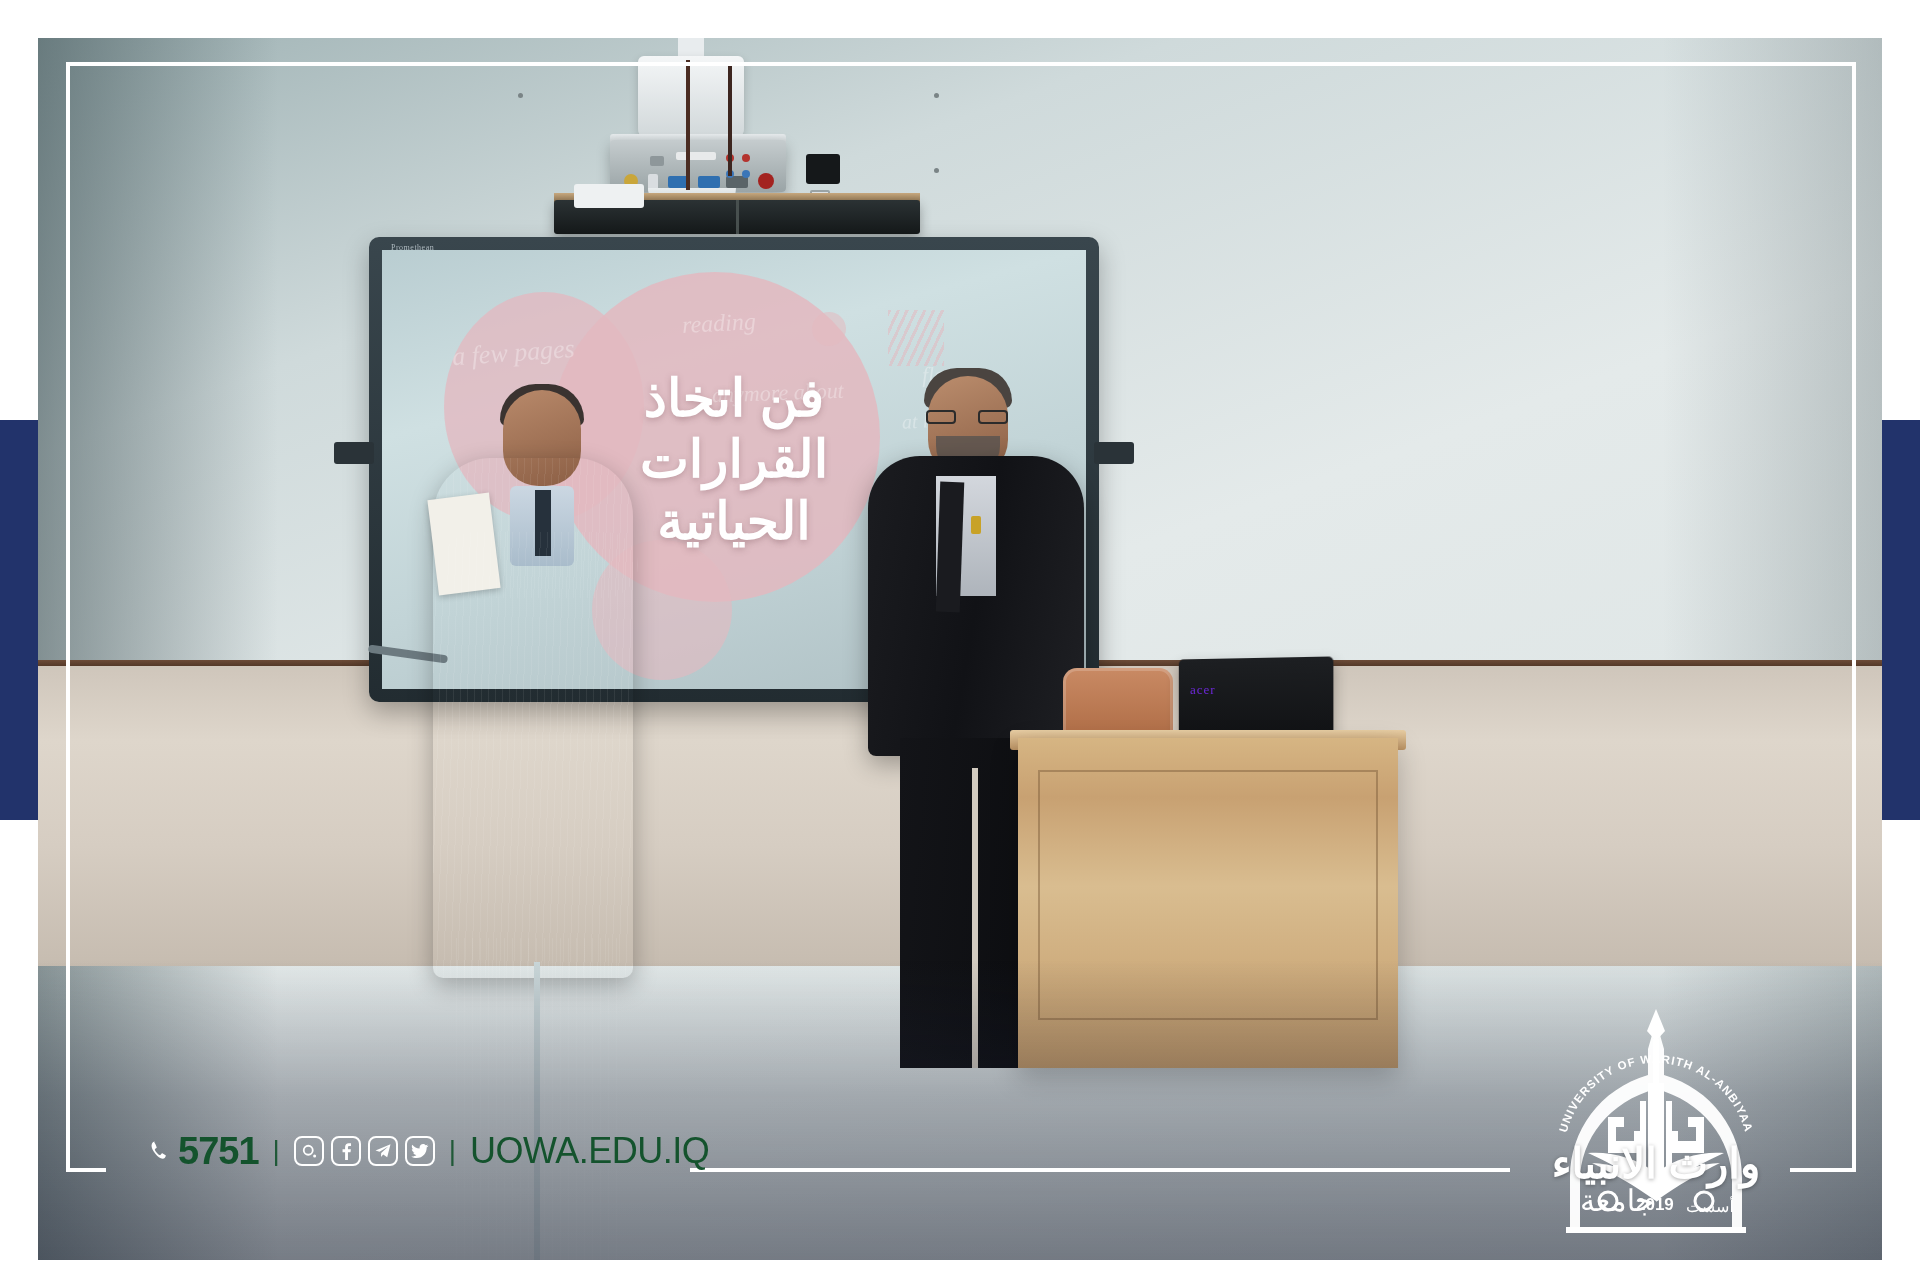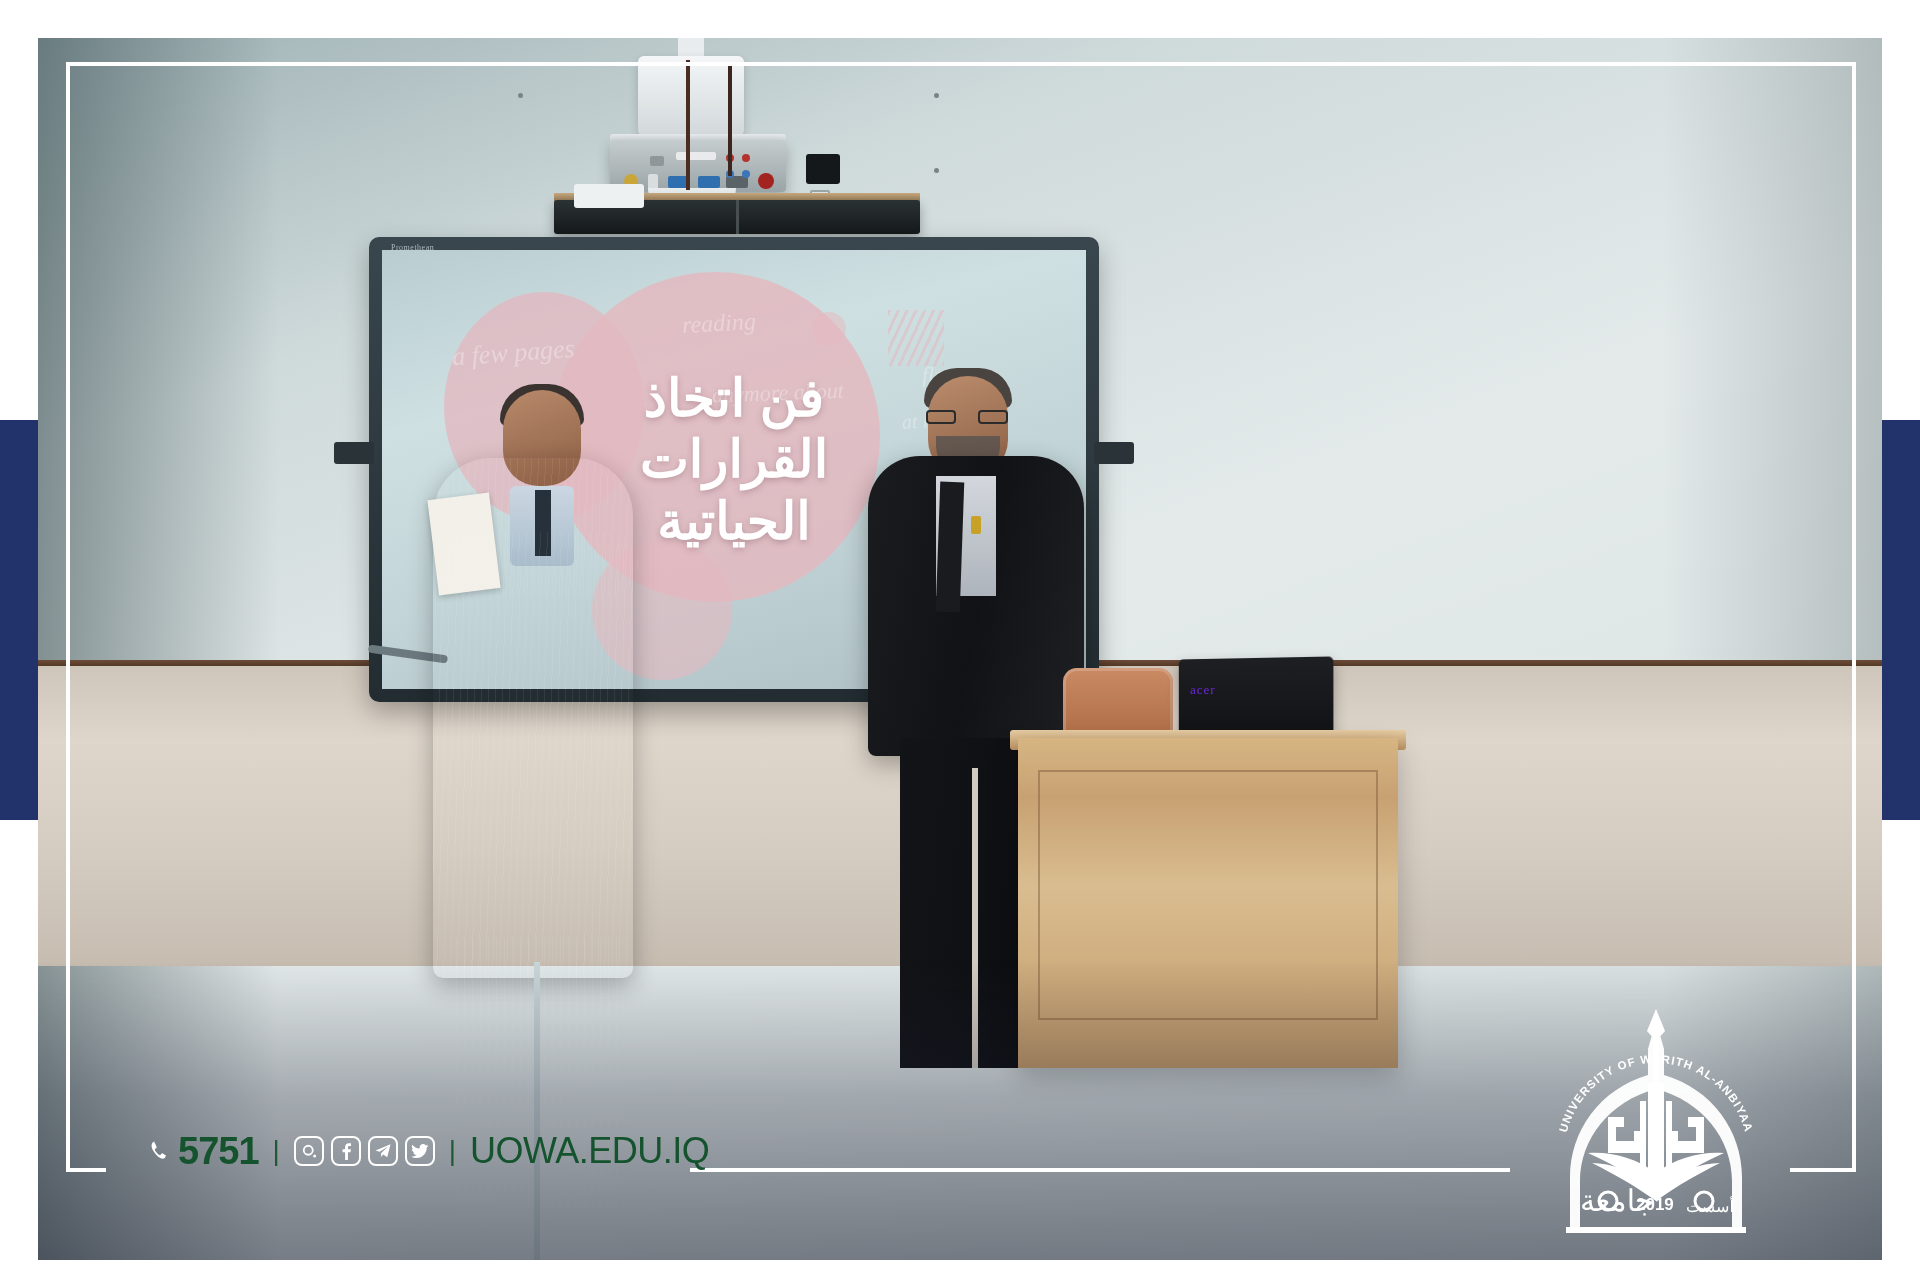--- a/index.html
+++ b/index.html
@@ -395,20 +395,23 @@
       <text font-family="Liberation Sans, sans-serif" font-size="11.5" font-weight="bold" letter-spacing="1.1" fill="#ffffff">
         <textPath href="#arcpath" startOffset="50%" text-anchor="middle">UNIVERSITY OF WARITH AL-ANBIYAA</textPath>
       </text>
 
       <circle cx="72" cy="196" r="9" fill="none" stroke="#fff" stroke-width="3"></circle>
       <circle cx="168" cy="196" r="9" fill="none" stroke="#fff" stroke-width="3"></circle>
 
       <rect x="30" y="222" width="180" height="6" fill="#ffffff"></rect>
     </svg>
 
+    <div style="position:absolute; left:0; top:138px; width:240px; text-align:center;
+                font-size:42px; font-weight:bold; direction:rtl; color:#fff; line-height:1;
+                text-shadow:0 1px 4px rgba(0,0,0,.35);">وارث الانبياء</div>
 
     <div style="position:absolute; left:44px; top:178px; font-size:30px; font-weight:normal;
                 direction:rtl; color:#fff;">جامعة</div>
 
     <div style="position:absolute; left:100px; top:190px; font-size:17px; font-weight:bold; color:#fff;">2019</div>
 
     <div style="position:absolute; left:150px; top:192px; font-size:16px; direction:rtl; color:#fff;">أسست</div>
   </div>
 
 </div>

